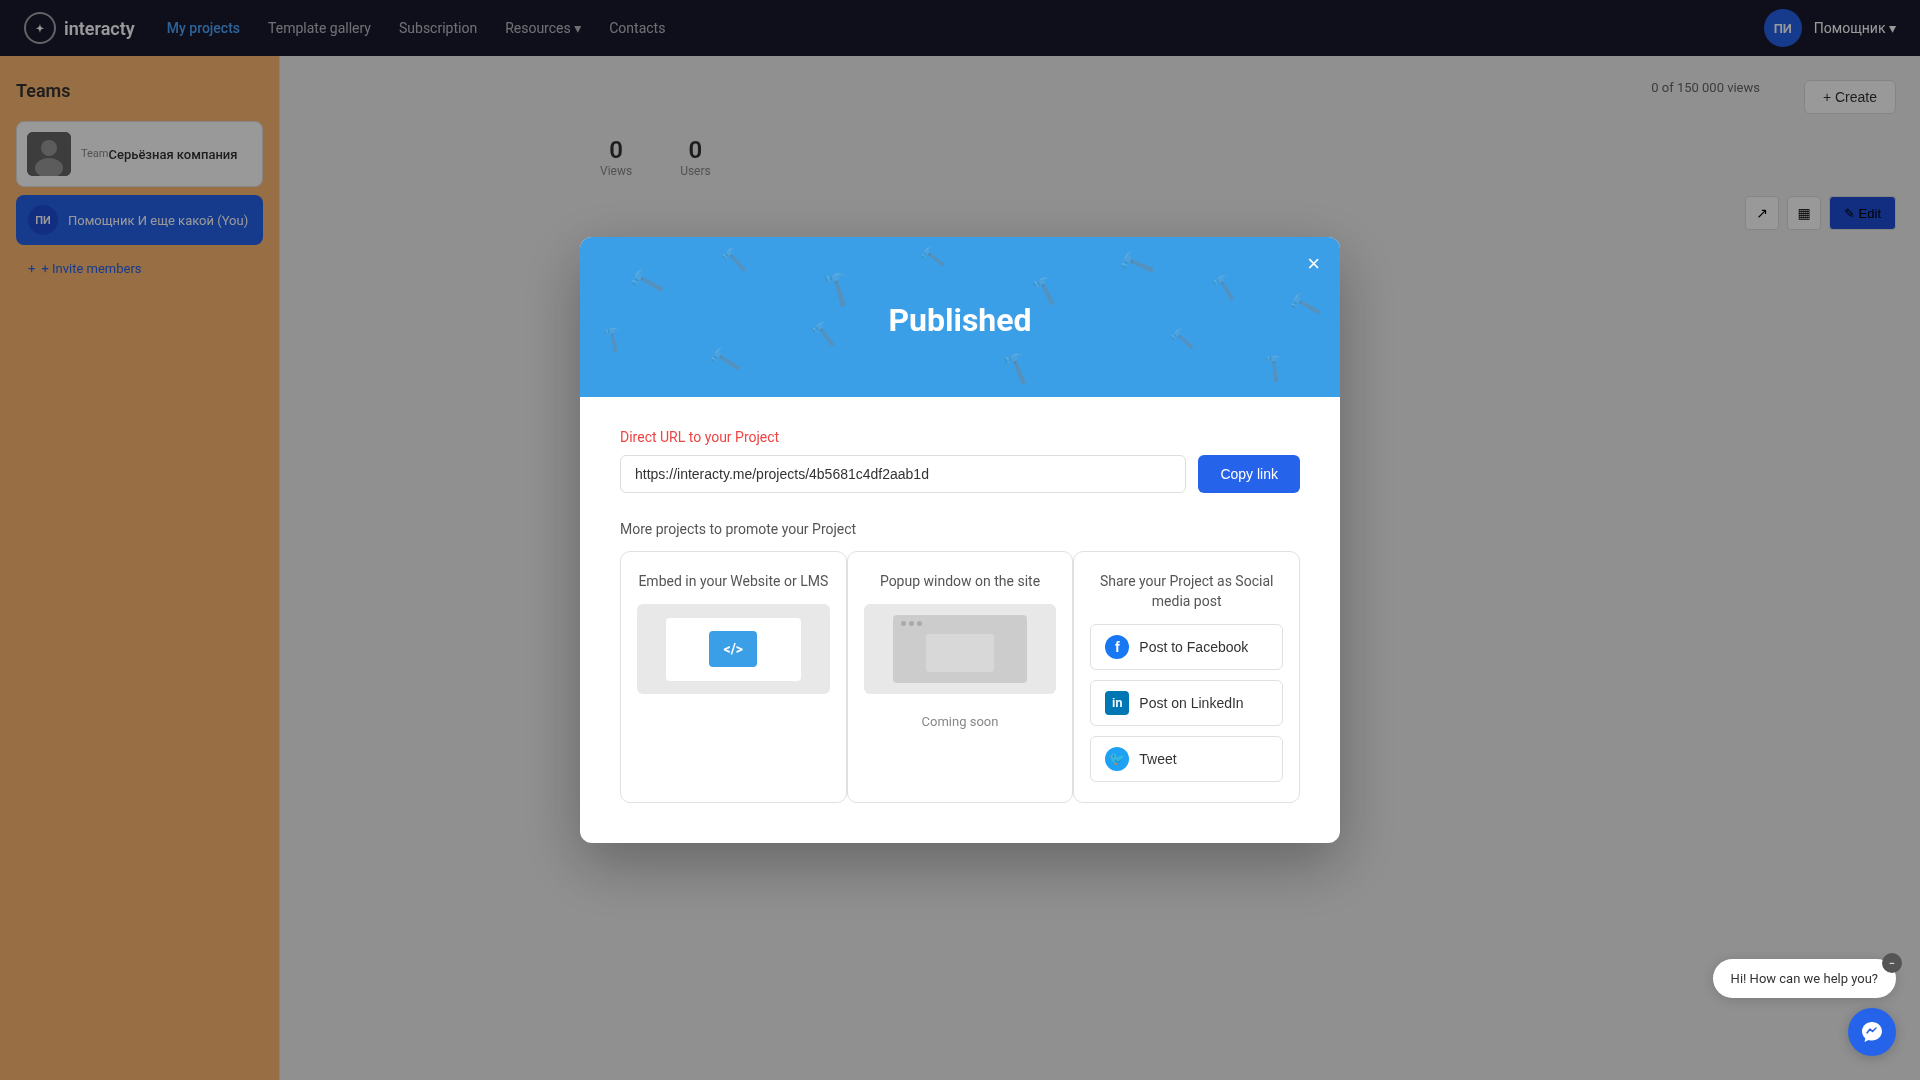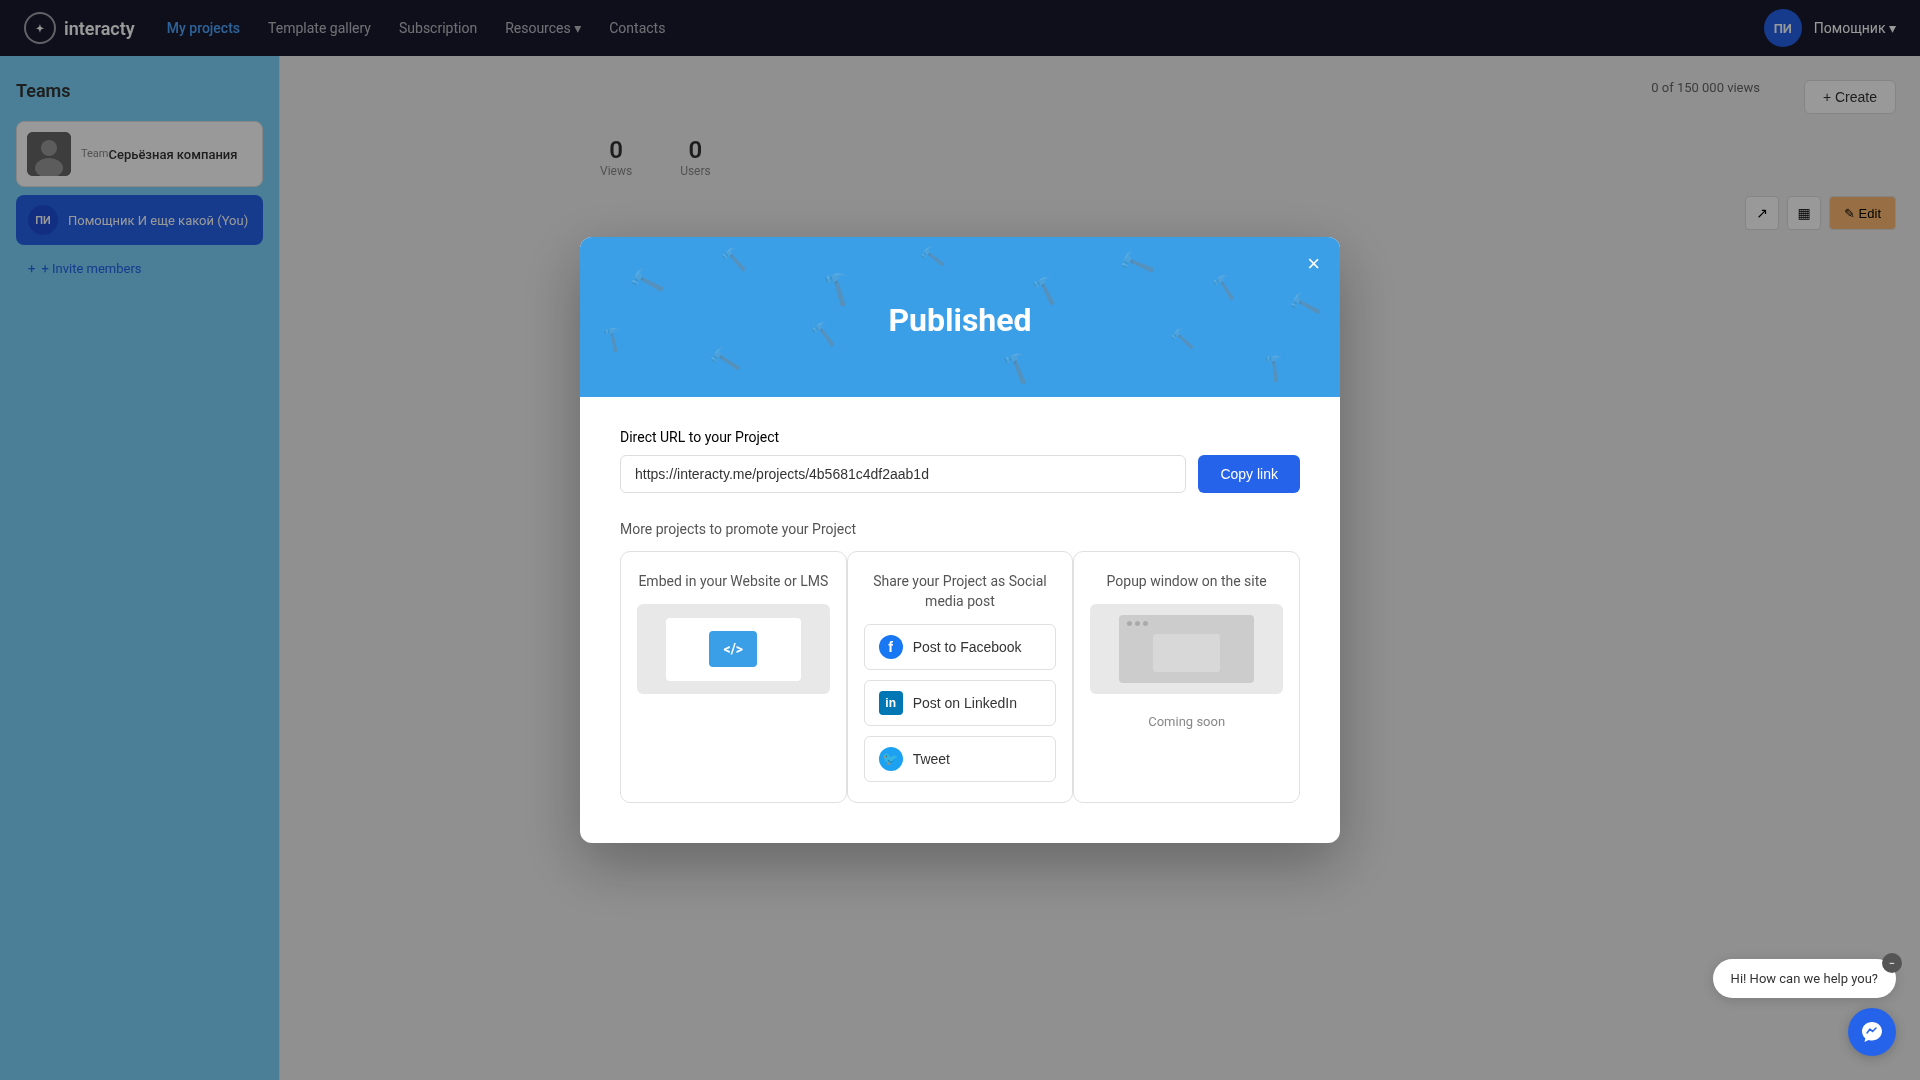--- a/index.html
+++ b/index.html
@@ -79,21 +79,21 @@
 
     
     .main-layout {
       display: flex;
       height: calc(1080px - 56px);
     }
 
     
     .sidebar {
       width: 280px;
-      background: #7dd3fc;
+      background: #fdba74;
       padding: 24px 16px;
       border-right: 1px solid #e0e0e0;
       flex-shrink: 0;
     }
     .sidebar-title {
       font-size: 18px;
       font-weight: 600;
       color: #333;
       margin-bottom: 20px;
     }
@@ -240,21 +240,21 @@
       z-index: 2;
       line-height: 1;
     }
     .modal-body {
       padding: 32px 40px 40px;
     }
 
     
     .url-label {
       font-size: 14px;
-      color: #000000;
+      color: #ef4444;
       margin-bottom: 10px;
     }
     .url-row {
       display: flex;
       gap: 12px;
       margin-bottom: 28px;
     }
     .url-input {
       flex: 1;
       border: 1px solid #ddd;
@@ -504,21 +504,21 @@
       background: white;
       border: 1px solid #ddd;
       border-radius: 4px;
       display: flex;
       align-items: center;
       justify-content: center;
       cursor: pointer;
       font-size: 14px;
     }
     .edit-text-btn {
-      background: #fdba74;
+      background: #1d4ed8;
       border: 1px solid #ddd;
       border-radius: 4px;
       padding: 6px 14px;
       font-size: 13px;
       cursor: pointer;
     }
   </style>
 </head>
 <body>
 
@@ -628,52 +628,52 @@
         <div class="promote-card">
           <p class="promote-card-title">Embed in your Website or LMS</p>
           <div class="embed-preview">
             <div class="embed-inner">
               <div class="embed-code-icon">&lt;/&gt;</div>
             </div>
           </div>
         </div>
 
         <div class="promote-card">
+          <p class="promote-card-title">Popup window on the site</p>
+          <div class="popup-preview">
+            <div class="popup-window">
+              <div class="popup-dots">
+                <div class="popup-dot"></div>
+                <div class="popup-dot"></div>
+                <div class="popup-dot"></div>
+              </div>
+              <div class="popup-inner-window"></div>
+            </div>
+          </div>
+          <span class="coming-soon">Coming soon</span>
+        </div>
+
+        <div class="promote-card">
           <p class="promote-card-title">Share your Project as Social media post</p>
           <div class="social-buttons-col">
             <button class="social-btn social-btn-facebook">
               <div class="fb-icon">f</div>
               <span>Post to Facebook</span>
             </button>
             <button class="social-btn social-btn-linkedin">
               <div class="li-icon">in</div>
               <span>Post on LinkedIn</span>
             </button>
             <button class="social-btn social-btn-twitter">
               <div class="tw-icon">🐦</div>
               <span>Tweet</span>
             </button>
           </div>
         </div>
 
-        <div class="promote-card">
-          <p class="promote-card-title">Popup window on the site</p>
-          <div class="popup-preview">
-            <div class="popup-window">
-              <div class="popup-dots">
-                <div class="popup-dot"></div>
-                <div class="popup-dot"></div>
-                <div class="popup-dot"></div>
-              </div>
-              <div class="popup-inner-window"></div>
-            </div>
-          </div>
-          <span class="coming-soon">Coming soon</span>
-        </div>
-
       </div>
     </div>
   </div>
 </div>
 
 <div class="chat-widget">
   <div class="chat-bubble">
     <span>Hi! How can we help you?</span>
     <div class="chat-close-btn">−</div>
   </div>

